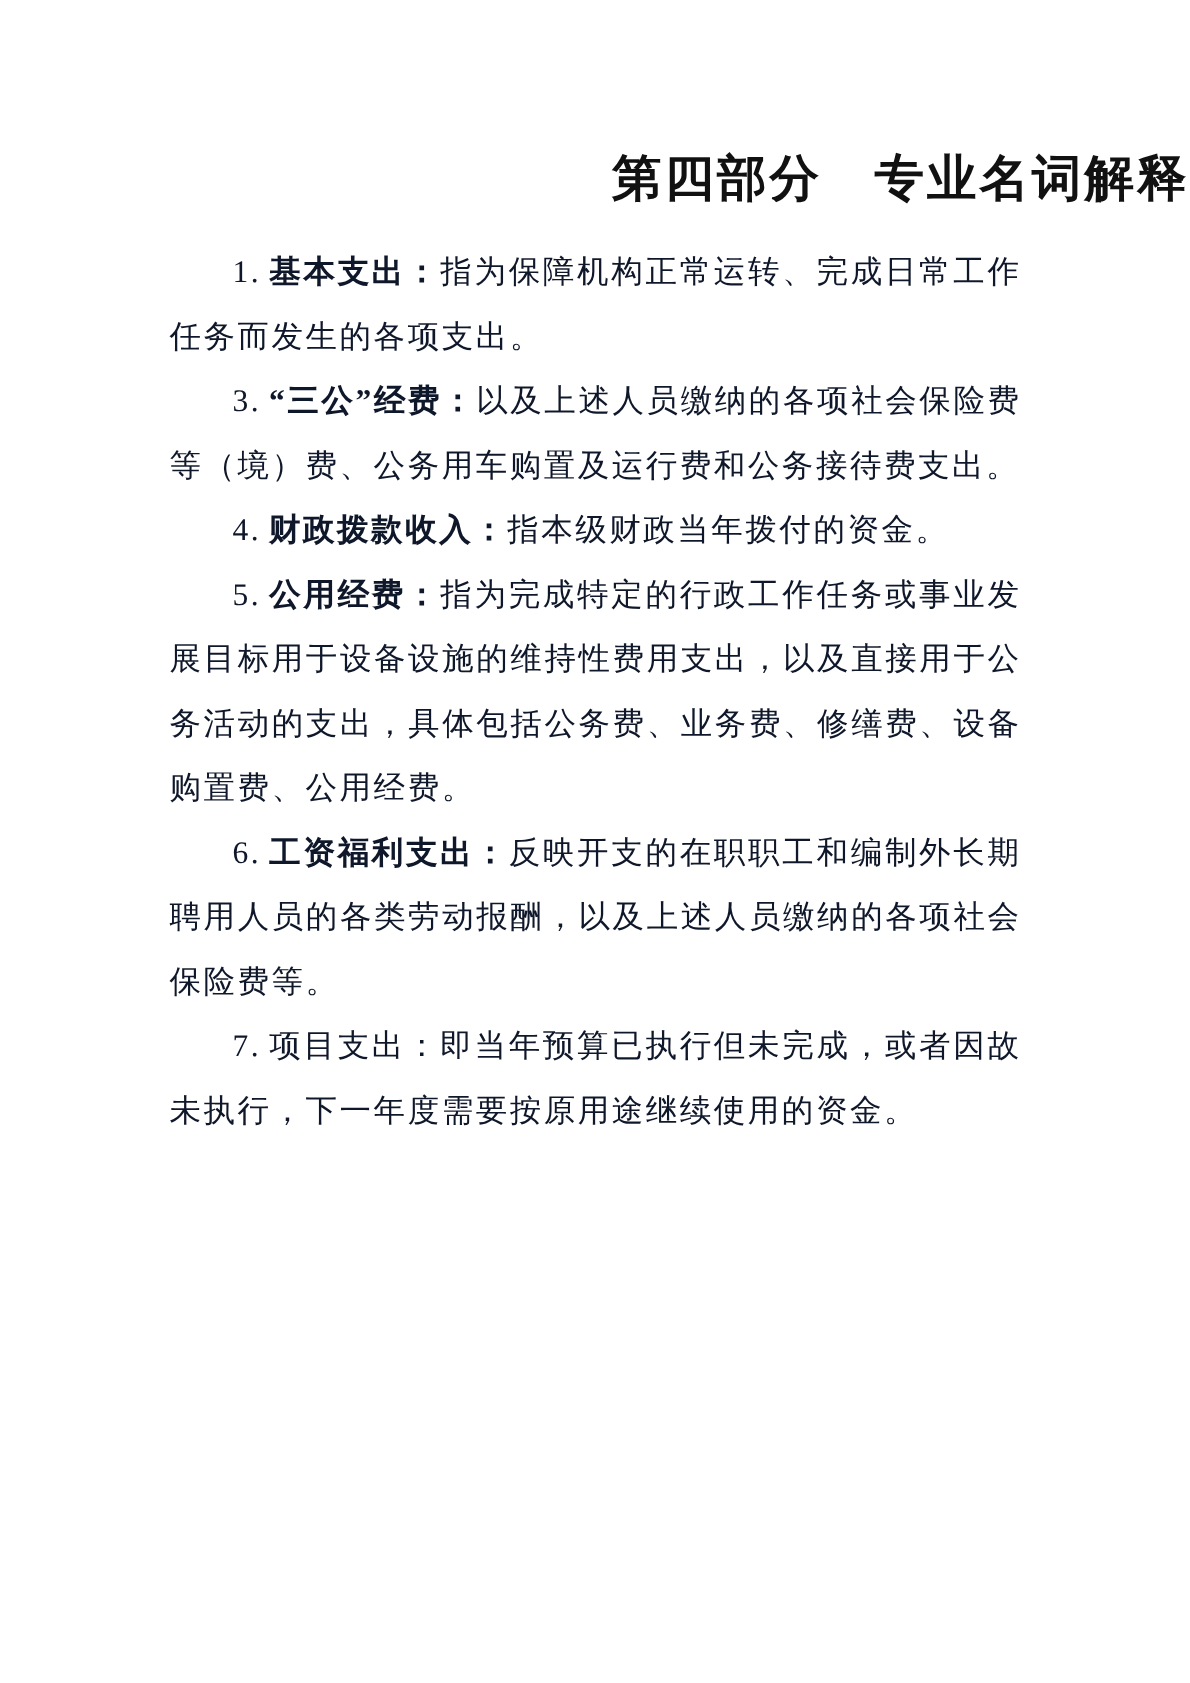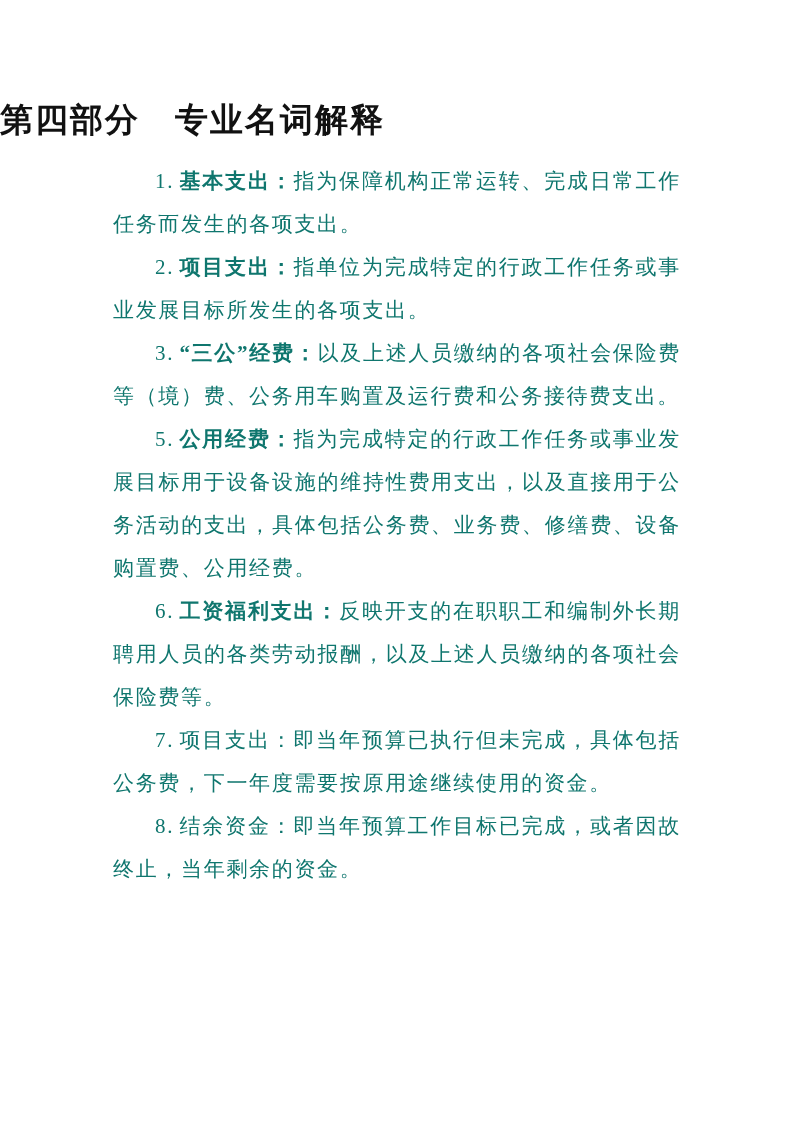--- a/index.html
+++ b/index.html
@@ -15,57 +15,56 @@
     width: 793px;
     height: 1122px;
     background: #ffffff;
     color: #1a1a1a;
   }
   .doc-title {
     position: absolute;
     top: 100px;
     left: 0;
     width: 100%;
-    text-align: left;
+    text-align: right;
     font-size: 33px;
     font-weight: bold;
     letter-spacing: 2px;
     line-height: 1.25;
     color: #111111;
     white-space: pre;
   }
   .content {
     position: absolute;
     top: 160px;
     left: 113px;
     width: 568px;
     font-size: 21px;
     line-height: 43px;
     text-align: justify;
     text-justify: inter-character;
     letter-spacing: 0.08em;
-    color: #0f766e;
+    color: #0f172a;
   }
   .content p.para {
     margin: 0;
     padding: 0;
     text-indent: 2em;
   }
   .num { margin-right: 0.25em; }
   .term.bold { font-weight: bold; }
 </style>
 </head>
 <body>
 
 <div class="page">
   <div class="doc-title">第四部分　专业名词解释</div>
 
   <div class="content">
 
   <p class="para"><span class="num">1.</span><span class="term bold">基本支出：</span><span class="def">指为保障机构正常运转、完成日常工作任务而发生的各项支出。</span></p>
-      <p class="para"><span class="num">2.</span><span class="term bold">项目支出：</span><span class="def">指单位为完成特定的行政工作任务或事业发展目标所发生的各项支出。</span></p>
       <p class="para"><span class="num">3.</span><span class="term bold">“三公”经费：</span><span class="def">以及上述人员缴纳的各项社会保险费等（境）费、公务用车购置及运行费和公务接待费支出。</span></p>
+      <p class="para"><span class="num">4.</span><span class="term bold">财政拨款收入：</span><span class="def">指本级财政当年拨付的资金。</span></p>
       <p class="para"><span class="num">5.</span><span class="term bold">公用经费：</span><span class="def">指为完成特定的行政工作任务或事业发展目标用于设备设施的维持性费用支出，以及直接用于公务活动的支出，具体包括公务费、业务费、修缮费、设备购置费、公用经费。</span></p>
       <p class="para"><span class="num">6.</span><span class="term bold">工资福利支出：</span><span class="def">反映开支的在职职工和编制外长期聘用人员的各类劳动报酬，以及上述人员缴纳的各项社会保险费等。</span></p>
-      <p class="para"><span class="num">7.</span><span class="term">项目支出：</span><span class="def">即当年预算已执行但未完成，具体包括公务费，下一年度需要按原用途继续使用的资金。</span></p>
-      <p class="para"><span class="num">8.</span><span class="term">结余资金：</span><span class="def">即当年预算工作目标已完成，或者因故终止，当年剩余的资金。</span></p>
+      <p class="para"><span class="num">7.</span><span class="term">项目支出：</span><span class="def">即当年预算已执行但未完成，或者因故未执行，下一年度需要按原用途继续使用的资金。</span></p>
     </div>
 </div>
 
 </body></html>

